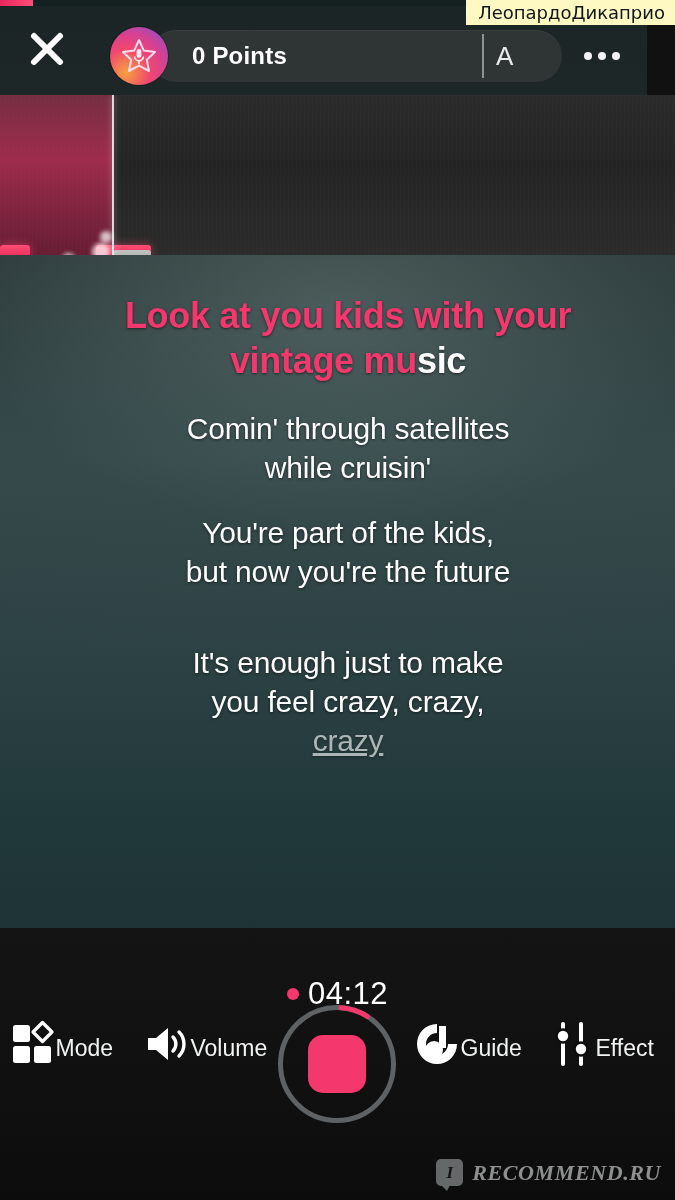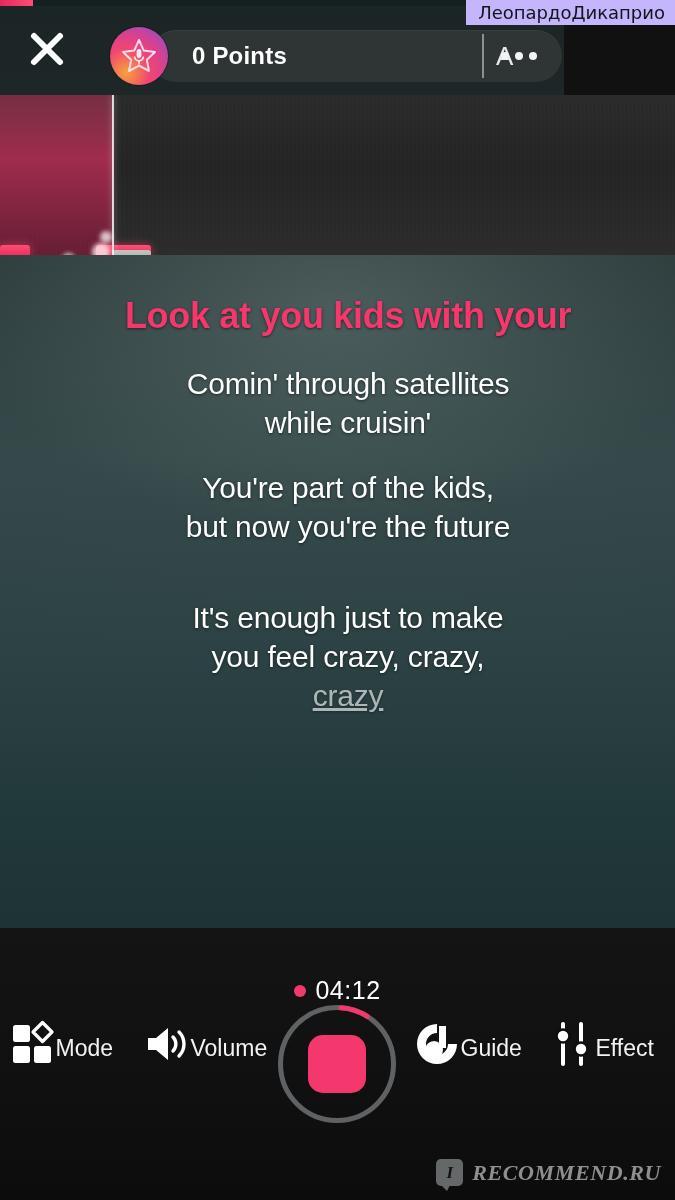--- a/index.html
+++ b/index.html
@@ -7,21 +7,21 @@
   body { font-family:"Liberation Sans", sans-serif; -webkit-font-smoothing:antialiased; }
 
   #app { position:relative; width:675px; height:1200px; overflow:hidden; background:#111; }
 
   
   .top-progress-track { position:absolute; left:0; top:0; width:675px; height:6px; background:#14201f; z-index:30; }
   .top-progress-fill  { position:absolute; left:0; top:0; height:6px; width:33px;
                         background:linear-gradient(90deg,#e8275c,#ff4d78); z-index:31; }
 
   
-  .header { position:absolute; left:0; top:0; width:564px; height:95px;
+  .header { position:absolute; left:0; top:0; width:647px; height:95px;
             background:linear-gradient(180deg,#1b2525 0%,#1d2727 100%); z-index:20; }
 
   .close-btn { position:absolute; left:18px; top:20px; width:58px; height:58px; cursor:pointer; }
   .close-btn svg { display:block; }
 
   .pill { position:absolute; left:150px; top:30px; width:412px; height:52px;
           background:#2f3434; border-radius:26px; box-shadow:inset 0 1px 0 rgba(255,255,255,.05); }
   .pill-points { position:absolute; left:42px; top:0; height:52px; line-height:52px;
                  color:#ffffff; font-size:24px; font-weight:bold; letter-spacing:.2px; }
   .pill-div { position:absolute; left:332px; top:4px; width:2px; height:44px; background:#8d9191; }
@@ -31,21 +31,21 @@
   .avatar { position:absolute; left:110px; top:27px; width:58px; height:58px; border-radius:50%;
             background:radial-gradient(circle at 28% 78%, #f6a23c 0%, #f0476f 38%, #d8418f 62%, #7b52d8 100%);
             display:flex; align-items:center; justify-content:center; z-index:2;
             box-shadow:0 0 0 1px rgba(0,0,0,.25); }
 
   .more-btn { position:absolute; right:14px; top:30px; width:62px; height:52px; cursor:pointer;
               display:flex; align-items:center; justify-content:center; gap:6px; }
   .more-btn i { display:block; width:8px; height:8px; border-radius:50%; background:#f2f4f4; }
 
   .ru-badge { position:absolute; right:0; top:0; height:25px; padding:0 10px 0 12px;
-              background:#c4b5fd; color:#10161a; font-size:18px; line-height:25px;
+              background:#fef9c3; color:#10161a; font-size:18px; line-height:25px;
               font-family:"DejaVu Sans", sans-serif; z-index:40; white-space:nowrap; }
 
   
   .track { position:absolute; left:0; top:95px; width:675px; height:160px;
            background:linear-gradient(180deg,#2a2b2a 0%,#232423 45%,#2b2c2b 100%); overflow:hidden; }
   .track::after { content:""; position:absolute; inset:0;
            background:repeating-linear-gradient(90deg, rgba(255,255,255,.012) 0 1px, transparent 1px 4px); }
   .track-played { position:absolute; left:0; top:0; width:113px; height:160px;
            background:linear-gradient(180deg,#6d2338 0%,#a8284c 40%,#7d2440 100%); }
   .track-played::before { content:""; position:absolute; inset:0;
@@ -80,21 +80,21 @@
   .lyr-gap { height:26px; }
   .fading { opacity:.62; filter:blur(.25px);text-decoration:underline; }
 
   
   .bottombar { position:absolute; left:0; top:928px; width:675px; height:272px;
                background:linear-gradient(180deg,#141414 0%,#101010 60%,#0c0c0c 100%); }
 
   .timer { position:absolute; left:0; right:0; top:48px; display:flex; align-items:center;
            justify-content:center; gap:9px; }
   .timer .rec-dot { width:12px; height:12px; border-radius:50%; background:#f4376c; display:block; }
-  .timer .t { color:#ffffff; font-size:25px; letter-spacing:.5px; }
+  .timer .t { color:#ffffff; font-size:31px; letter-spacing:.5px; }
 
   .tools { position:absolute; left:0; top:88px; width:675px; height:130px;
            display:flex; align-items:flex-start; justify-content:space-around; }
   .tool { width:120px; display:flex; align-items:center; cursor:pointer; }
   .tool .ic { height:56px; display:flex; align-items:center; justify-content:center; }
   .tool .lbl { margin-top:8px; color:#f2f4f4; font-size:23px; }
   .tool.spacer { visibility:hidden; }
 
   .recbtn { position:absolute; left:278px; top:1005px; width:118px; height:118px; cursor:pointer; z-index:5; }
   .rec-ring { position:absolute; inset:0; border-radius:50%; border:5px solid #5f6264; }
@@ -172,20 +172,23 @@
     <div class="playhead"></div>
   </div>
 
   <div class="lyrics">
     <div class="lyrics-inner">
 
       <div class="lyr-block">
         <span class="lyr-line lyr-active">
           <span class="sung">Look at you kids with your</span>
         </span>
+        <span class="lyr-line lyr-active">
+          <span class="sung">vintage mu</span><span class="unsung">sic</span>
+        </span>
       </div>
 
       <div class="lyr-gap"></div>
 
       <div class="lyr-block">
         <span class="lyr-line lyr-normal">Comin' through satellites</span>
         <span class="lyr-line lyr-normal">while cruisin'</span>
       </div>
 
       <div class="lyr-gap"></div>

